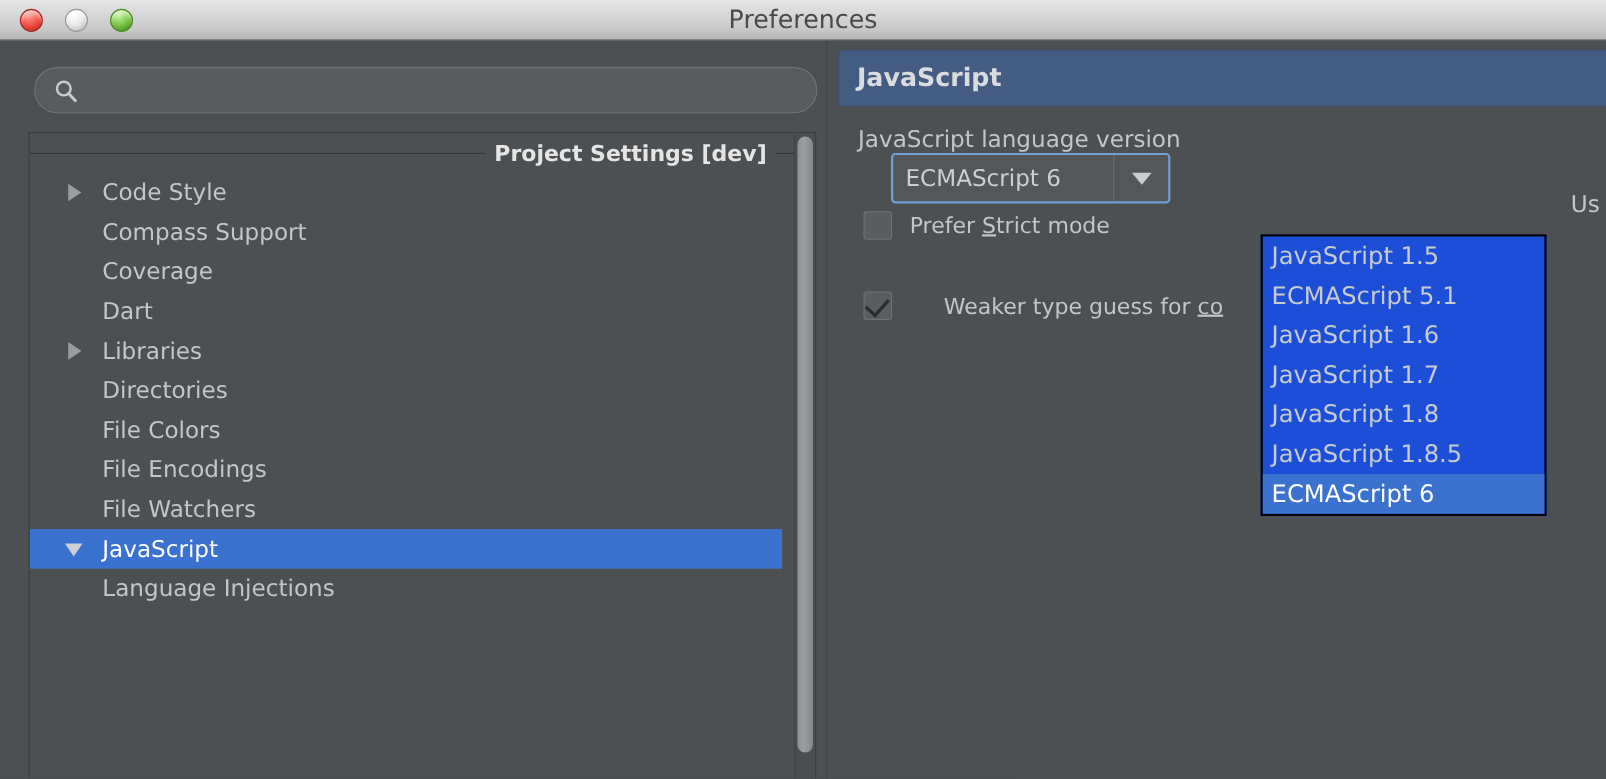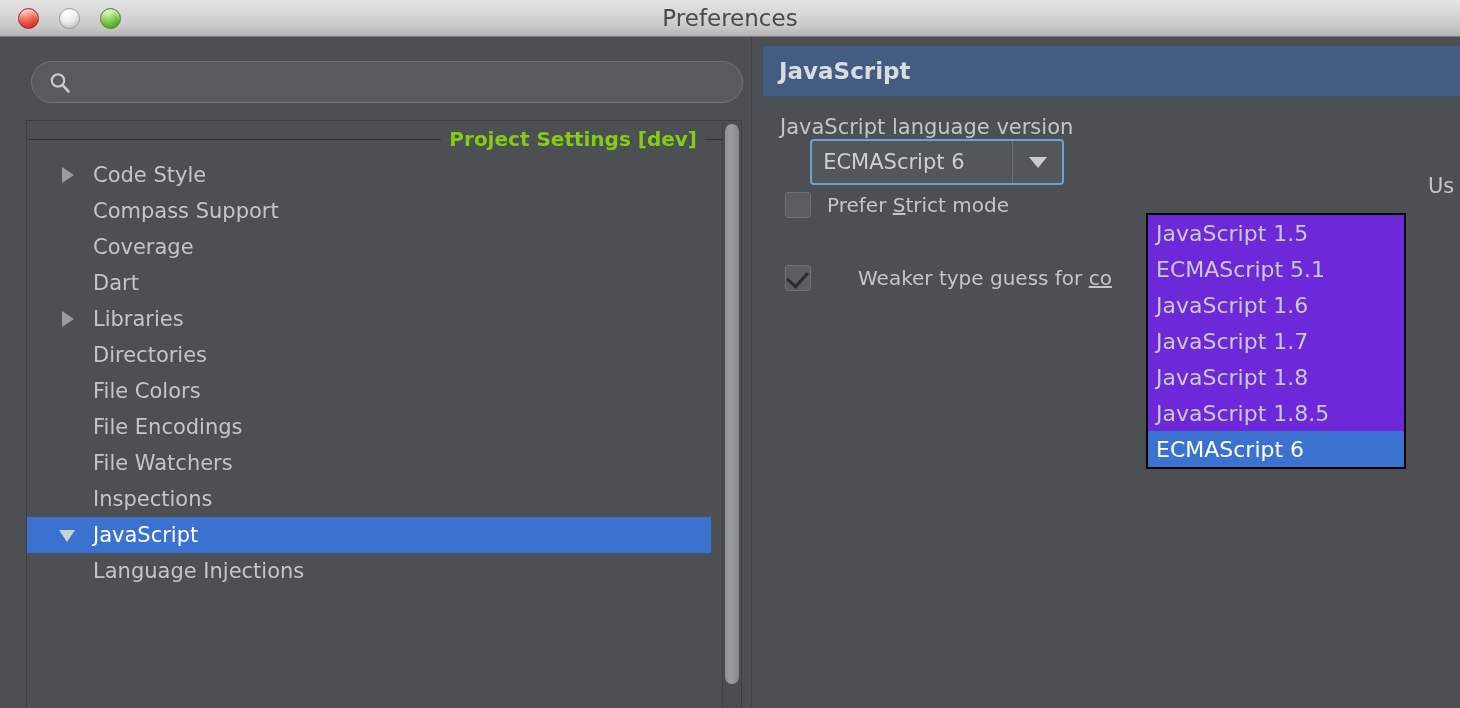--- a/index.html
+++ b/index.html
@@ -130,21 +130,21 @@
   }
   .group-rule {
     height: 1px;
     background: #31353a;
     flex: 1 1 auto;
   }
   .group-rule.short { flex: 0 0 18px; }
   .group-title {
     font-size: 20px;
     font-weight: bold;
-    color: #84cc16;
+    color: #e5e5e5;
     white-space: nowrap;
   }
 
   .tree {
     position: absolute;
     left: 0; top: 36px;
     width: 696px;
   }
   .tree-row {
     position: relative;
@@ -274,21 +274,21 @@
     border-style: solid;
     border-width: 11px 9px 0 9px;
     border-color: #c9ccd0 transparent transparent transparent;
   }
 
   
   .dropdown {
     position: absolute;
     left: 1146px; top: 176px;
     width: 260px;
-    background: #6d28d9;
+    background: #1d4ed8;
     border: 2px solid #000000;
     box-sizing: border-box;
     z-index: 30;
   }
   .dd-item {
     height: 36px;
     display: flex;
     align-items: center;
     padding-left: 8px;
     font-size: 22px;
@@ -411,23 +411,20 @@
           </div>
 
           <div class="tree-row" style="padding-left:66px">
             <span class="tree-label">File Encodings</span>
           </div>
 
           <div class="tree-row" style="padding-left:66px">
             <span class="tree-label">File Watchers</span>
           </div>
 
-          <div class="tree-row" style="padding-left:66px">
-            <span class="tree-label">Inspections</span>
-          </div>
 
           <div class="tree-row selected" style="padding-left:66px;width:684px">
             <span class="twisty expanded" style="left:32px;top:13px"></span>
             <span class="tree-label">JavaScript</span>
           </div>
 
 
           <div class="tree-row" style="padding-left:66px">
             <span class="tree-label">Language Injections</span>
           </div>

